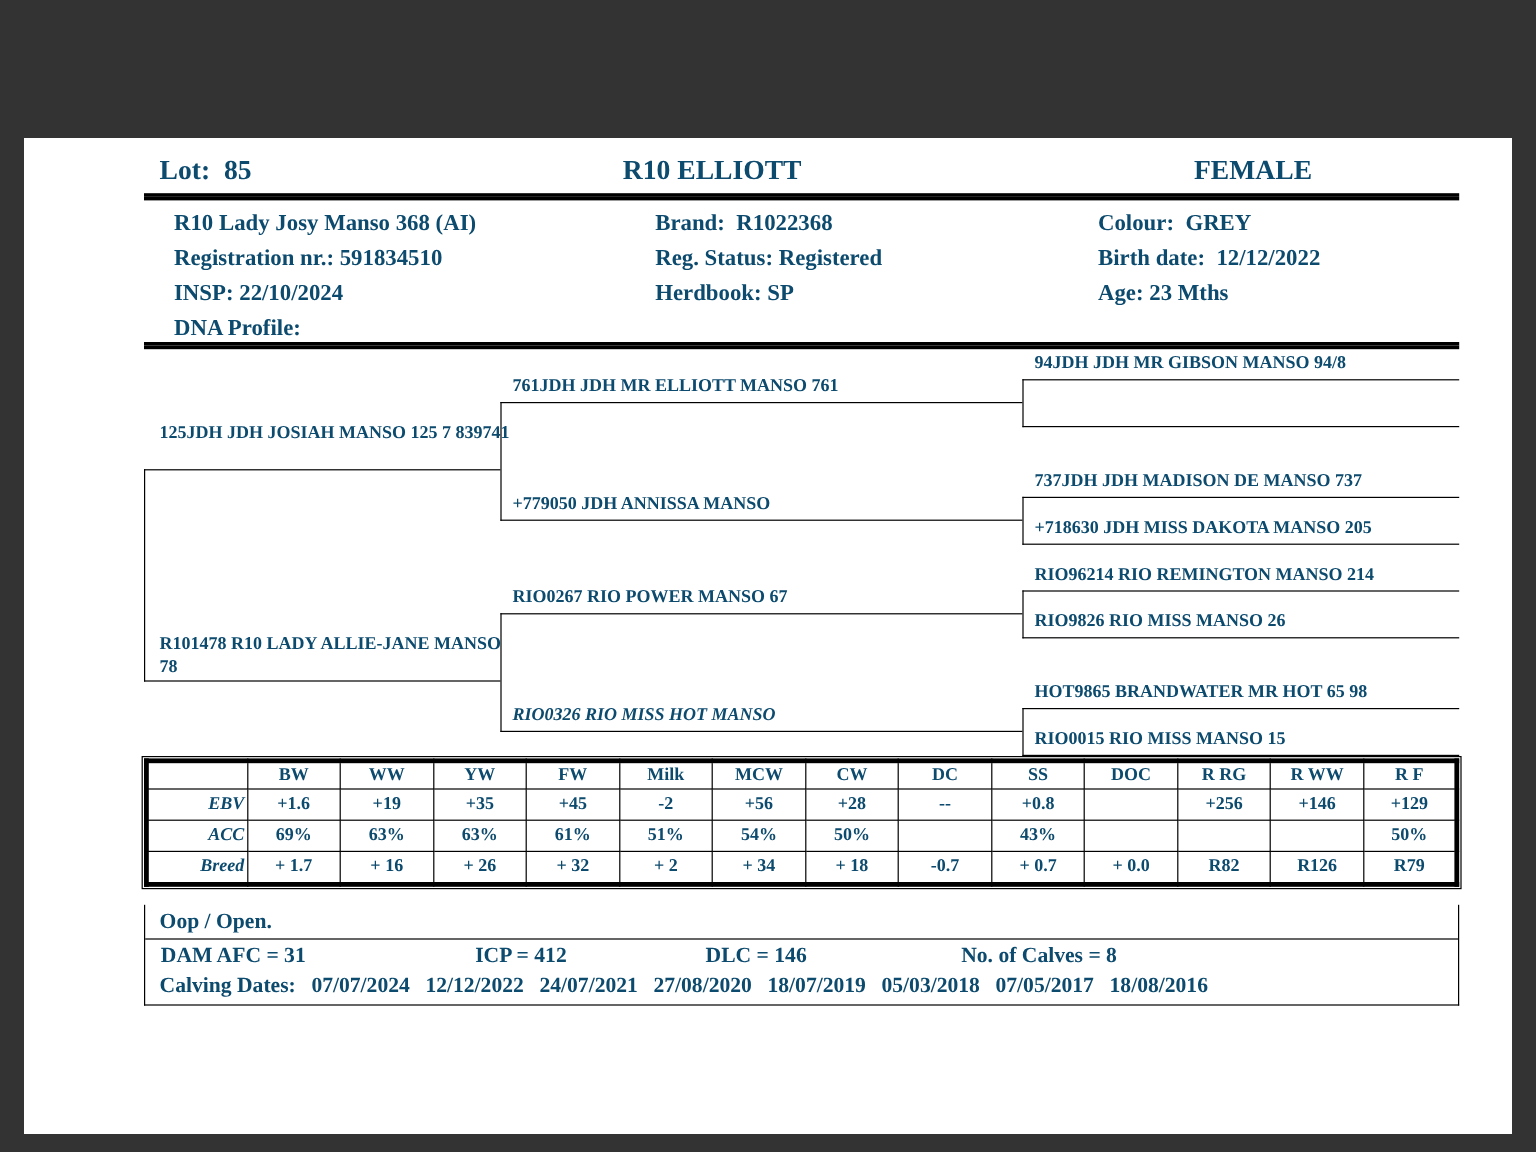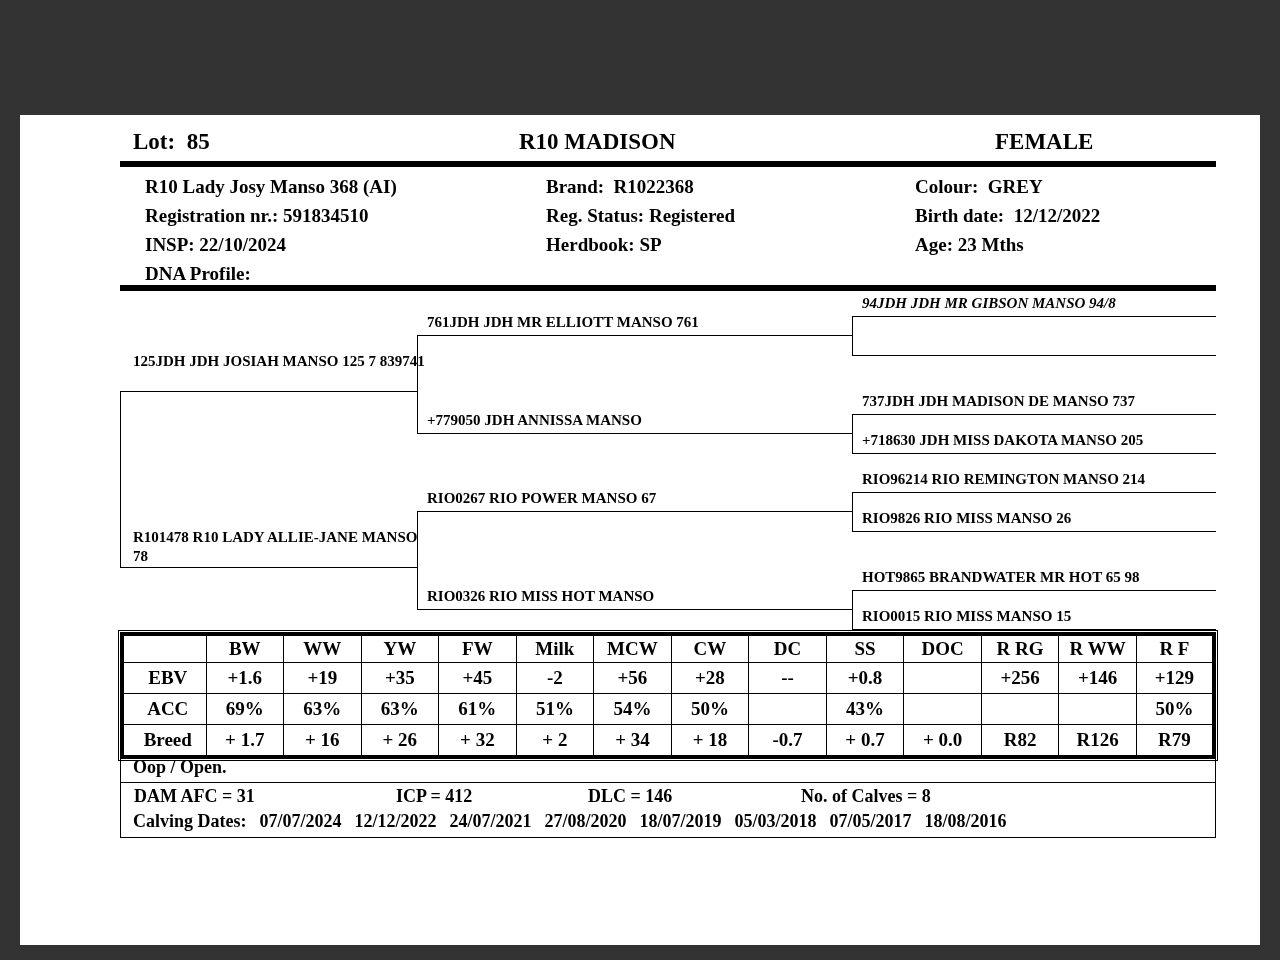--- a/index.html
+++ b/index.html
@@ -8,21 +8,21 @@
     width: 1280px; height: 960px;
     background: #333333;
     position: relative;
     overflow: hidden;
     font-family: "Liberation Serif", serif;
   }
   .page {
     position: absolute; left: 20px; top: 115px;
     width: 1240px; height: 830px;
     background: #ffffff;
-    color: #000000;
+    color: #0c4a6e;
     font-weight: bold;
   }
   .abs { position: absolute; }
   .pre { white-space: pre; }
   .hdr { font-size: 23px; }
   .double-rule {
     position: absolute;
     height: 3px;
     border-top: 3px solid #000;
     border-bottom: 3px solid #000;
@@ -37,45 +37,45 @@
     border-collapse: collapse;
     table-layout: fixed;
     border: 4px solid #000;
     outline: 1px solid #000;
     outline-offset: 1px;
   }
   .ebv th, .ebv td {
     border: 1px solid #000;
     font-family: inherit;
     font-weight: bold;
-    font-size: 19px;
+    font-size: 15px;
     text-align: center;
     padding: 4px 2px;
     overflow: hidden;
   }
   .ebv th { padding: 2px; }
-  .ebv .rowlabel { text-align: center; padding-left: 8px; }
+  .ebv .rowlabel { text-align: right; padding-left: 8px; font-style: italic; }
 
   .footer-box {
     position: absolute; left: 100px; top: 639px; width: 1096px;
     border: 1px solid #000; border-top: none;
     font-size: 18px;
   }
   .footer-row1 { border-bottom: 1px solid #000; padding: 3px 0 4px 12px; }
   .footer-row2 { position: relative; height: 26px; }
   .footer-row2 span { position: absolute; top: 3px; white-space: pre; }
   .footer-row3 { padding: 2px 0 5px 12px; display: flex; gap: 13px; }
 </style>
 </head>
 <body>
 
 <div class="page">
 
   <div class="abs hdr pre" style="left:113px; top:14px;">Lot:  85</div>
-  <div class="abs hdr" style="left:499px; top:14px;">R10 MADISON</div>
+  <div class="abs hdr" style="left:499px; top:14px;">R10 ELLIOTT</div>
   <div class="abs hdr" style="left:975px; top:14px;">FEMALE</div>
   <div class="double-rule" style="left:100px; top:46px; width:1096px;"></div>
 
   <div class="abs info" style="left:125px; top:57px;">
     <div class="pre">R10 Lady Josy Manso 368 (AI)</div>
     <div class="pre">Registration nr.: 591834510</div>
     <div class="pre">INSP: 22/10/2024</div>
     <div class="pre">DNA Profile:</div>
   </div>
   <div class="abs info" style="left:526px; top:57px;">
@@ -89,23 +89,23 @@
     <div class="pre">Age: 23 Mths</div>
   </div>
   <div class="double-rule" style="left:100px; top:170px; width:1096px;"></div>
 
   <div class="ped abs" style="left:113px; top:237px; width:300px;">125JDH JDH JOSIAH MANSO 125 7 839741</div>
   <div class="ped abs" style="left:113px; top:413px; width:285px;">R101478 R10 LADY ALLIE-JANE MANSO 78</div>
 
   <div class="ped abs" style="left:407px; top:198px;">761JDH JDH MR ELLIOTT MANSO 761</div>
   <div class="ped abs" style="left:407px; top:296px;">+779050 JDH ANNISSA MANSO</div>
   <div class="ped abs" style="left:407px; top:374px;">RIO0267 RIO POWER MANSO 67</div>
-  <div class="ped abs" style="left:407px; top:472px;">RIO0326 RIO MISS HOT MANSO</div>
-
-  <div class="ped abs" style="left:842px; top:179px;font-style:italic;">94JDH JDH MR GIBSON MANSO 94/8</div>
+  <div class="ped abs" style="left:407px; top:472px;font-style:italic;">RIO0326 RIO MISS HOT MANSO</div>
+
+  <div class="ped abs" style="left:842px; top:179px;">94JDH JDH MR GIBSON MANSO 94/8</div>
   <div class="ped abs" style="left:842px; top:277px;">737JDH JDH MADISON DE MANSO 737</div>
   <div class="ped abs" style="left:842px; top:316px;">+718630 JDH MISS DAKOTA MANSO 205</div>
   <div class="ped abs" style="left:842px; top:355px;">RIO96214 RIO REMINGTON MANSO 214</div>
   <div class="ped abs" style="left:842px; top:394px;">RIO9826 RIO MISS MANSO 26</div>
   <div class="ped abs" style="left:842px; top:453px;">HOT9865 BRANDWATER MR HOT 65 98</div>
   <div class="ped abs" style="left:842px; top:492px;">RIO0015 RIO MISS MANSO 15</div>
 
   <div class="line" style="left:832px; top:201px; width:364px; height:1px;"></div>
   <div class="line" style="left:832px; top:240px; width:364px; height:1px;"></div>
   <div class="line" style="left:832px; top:299px; width:364px; height:1px;"></div>

